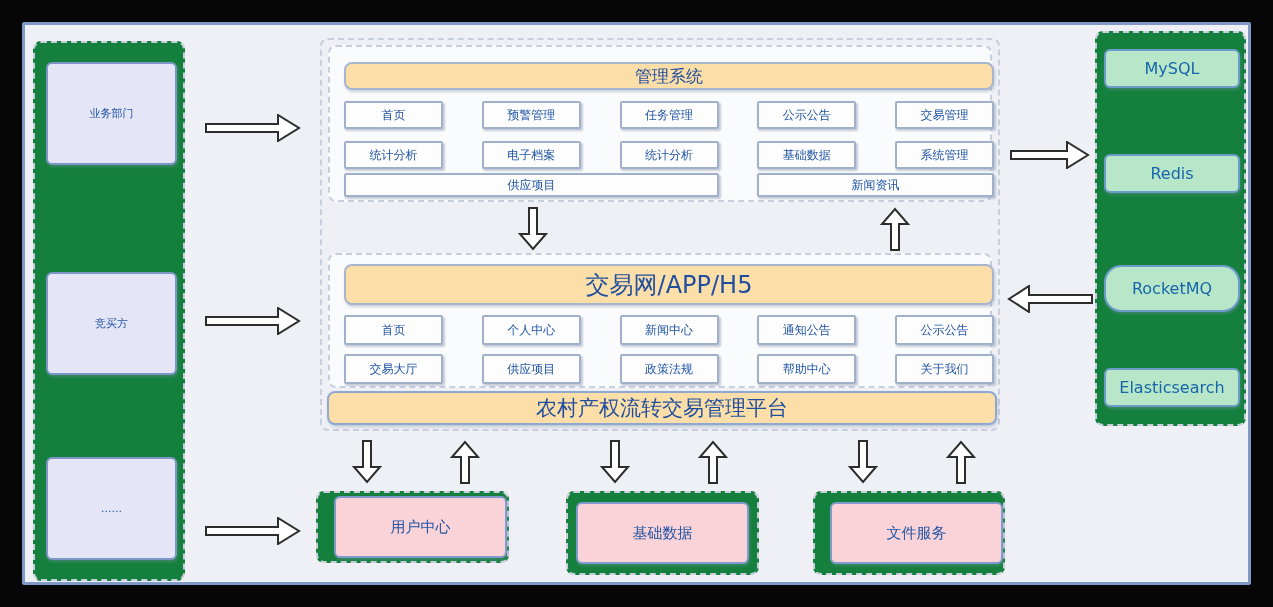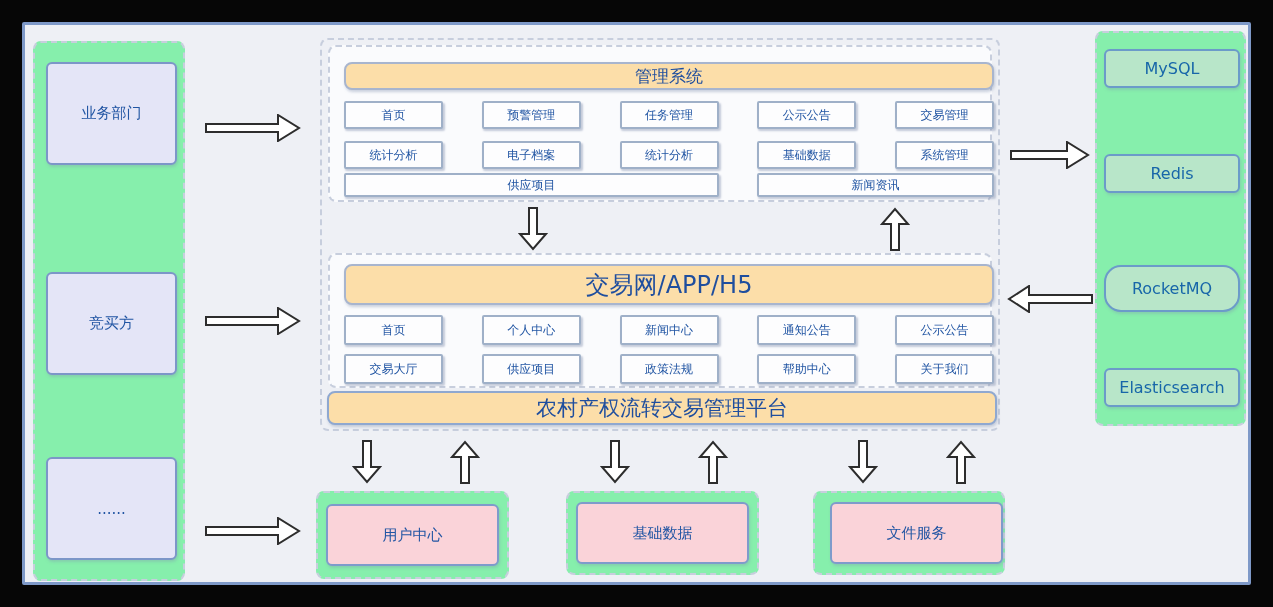--- a/index.html
+++ b/index.html
@@ -7,30 +7,30 @@
     width:1273px;height:607px;position:relative;overflow:hidden;
     background:#060606;
     font-family:"DejaVu Sans","Liberation Sans",sans-serif;
   }
   .abs{position:absolute;box-sizing:border-box;}
   .frame{
     left:22px;top:22px;width:1229px;height:563px;
     background:#EEF0F5;border:3px solid #7E99C8;border-radius:2px;
   }
   .dashed{
-    border:2px dashed #C7CEDD;border-radius:8px;background:#86efac;
+    border:2px dashed #C7CEDD;border-radius:8px;background:#15803d;
   }
   .dashed-clear{
     border:2px dashed #C7CEDD;border-radius:8px;background:transparent;
   }
   .inner-panel{background:#FAFBFD;}
   .cbox{display:flex;align-items:center;justify-content:center;color:#2155A3;}
   .actor{
     background:#E4E5F7;border:2px solid #7C96C8;border-radius:6px;
-    font-size:15px;box-shadow:1px 2px 3px rgba(130,145,175,.35);text-align:center;
+    font-size:11px;box-shadow:1px 2px 3px rgba(130,145,175,.35);text-align:center;
   }
   .orange{
     background:#FCDEA9;border:2px solid #A8B5CE;border-radius:8px;
     color:#1F4E9E;box-shadow:1px 2px 3px rgba(130,145,175,.4);
   }
   .module{
     background:#FDFDFE;border:2px solid #9FB0C8;border-radius:2px;
     font-size:12px;height:24px;color:#2155A3;
     box-shadow:1.5px 2px 2px rgba(130,145,175,.45);
   }
@@ -163,21 +163,21 @@
     <svg width="32" height="44" viewBox="0 0 32 44">
         <polygon points="12,1 20,1 20,27 29,27 16,42 3,27 12,27"></polygon>
       </svg>
   </div>
   <div class="abs arrow" style="left:920px;top:415px;">
     <svg width="32" height="44" viewBox="0 0 32 44">
         <polygon points="12,43 20,43 20,17 29,17 16,2 3,17 12,17"></polygon>
       </svg>
   </div>
 
-  <div class="abs dashed" style="left:291px;top:466px;width:193px;height:88px;display:flex;align-items:center;justify-content:center;">
+  <div class="abs dashed" style="left:291px;top:466px;width:193px;height:72px;display:flex;align-items:center;justify-content:flex-end;">
     <div class="service cbox" style="width:169px;height:58px;">
       <span>用户中心</span>
     </div>
   </div>
   <div class="abs dashed" style="left:541px;top:466px;width:193px;height:84px;display:flex;align-items:center;justify-content:center;">
     <div class="service cbox" style="width:169px;height:58px;">
       <span>基础数据</span>
     </div>
   </div>
   <div class="abs dashed" style="left:788px;top:466px;width:192px;height:84px;display:flex;align-items:center;justify-content:flex-end;">

